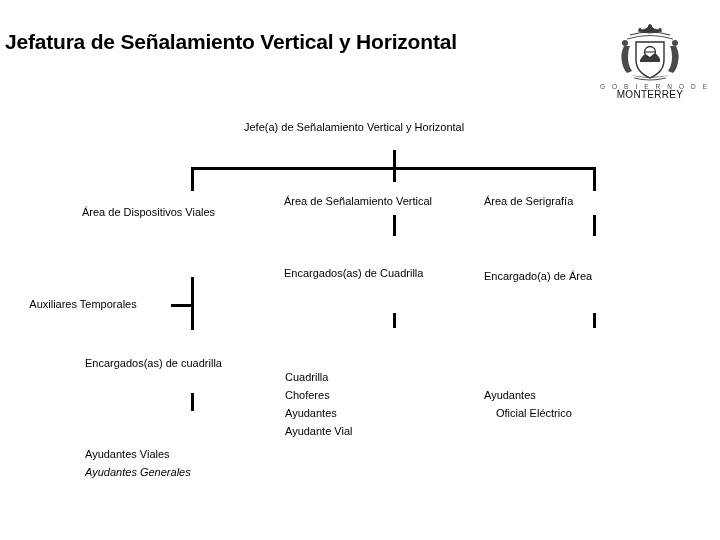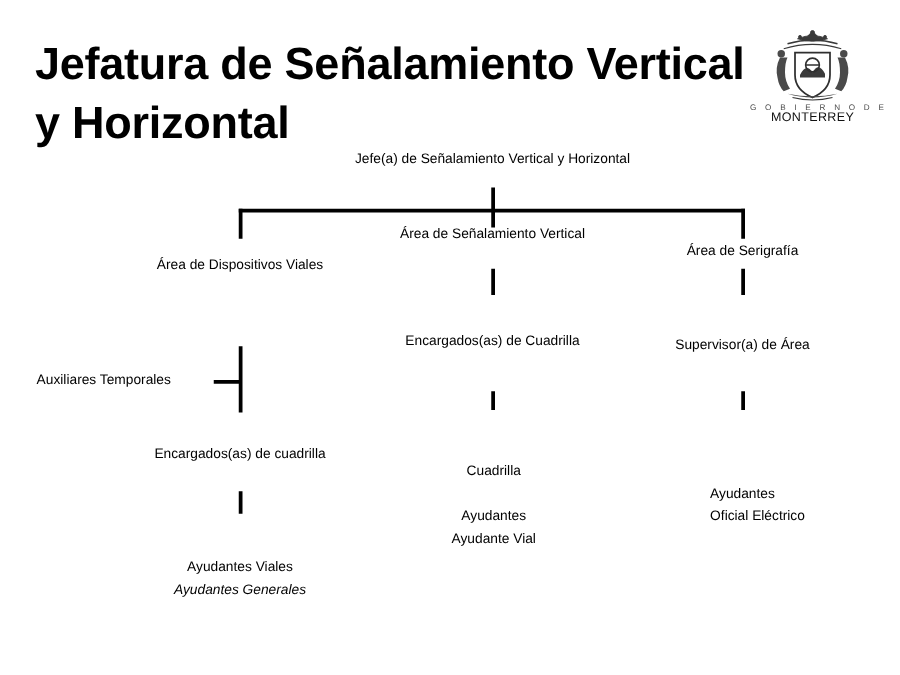--- a/index.html
+++ b/index.html
@@ -16,24 +16,24 @@
     position: relative;
     width: 720px;
     height: 540px;
     background: #ffffff;
     overflow: hidden;
   }
 
   
   #title {
     position: absolute;
-    left: 28px;
+    left: 5px;
     top: 28px;
     width: 575px;
-    font-size: 36px;
+    font-size: 21px;
     font-weight: bold;
     line-height: 1.30;
     letter-spacing: -0.2px;
     color: #000000;
   }
 
   
   #logo {
     position: absolute;
     left: 600px;
@@ -63,21 +63,21 @@
     line-height: 1.05;
     white-space: nowrap;
   }
 
   
   .node {
     position: absolute;
     font-size: 11px;
     line-height: 1.45;
     color: #000000;
-    text-align: center;
+    text-align: left;
     white-space: nowrap;
   }
   .node.stack {
     line-height: 1.55;
   }
 
   
   .conn {
     position: absolute;
     background: #000000;
@@ -130,45 +130,46 @@
   <div class="conn v" style="left:393px; top:150px; width:3px; height:32px;"></div>
 
   <div class="conn h" style="left:191px; top:167px; width:405px; height:3px;"></div>
 
   <div class="conn v" style="left:191px; top:167px; width:3px; height:24px;"></div>
 
   <div class="conn v" style="left:593px; top:167px; width:3px; height:24px;"></div>
 
   <div class="node" style="left:82px; top:194px; width:220px;margin-top:11px;">Área de Dispositivos Viales</div>
 
-  <div class="node" style="left:284px; top:180px; width:220px;">Área de Señalamiento Vertical</div>
+  <div class="node" style="left:284px; top:194px; width:220px;">Área de Señalamiento Vertical</div>
 
   <div class="node" style="left:484px; top:194px; width:220px;">Área de Serigrafía</div>
 
   <div class="conn v" style="left:393px; top:215px; width:3px; height:21px;"></div>
   <div class="conn v" style="left:593px; top:215px; width:3px; height:21px;"></div>
 
 
   <div class="node" style="left:284px; top:266px; width:220px;">Encargados(as) de Cuadrilla</div>
 
-  <div class="node" style="left:484px; top:269px; width:220px;">Supervisor(a) de Área</div>
+  <div class="node" style="left:484px; top:269px; width:220px;">Encargado(a) de Área</div>
 
   <div class="conn v" style="left:191px; top:277px; width:3px; height:53px;"></div>
   <div class="conn h" style="left:171px; top:304px; width:21px; height:3px;"></div>
 
-  <div class="node" style="left:0px; top:297px; width:166px; ">Auxiliares Temporales</div>
+  <div class="node" style="left:0px; top:297px; width:166px; text-align:center;">Auxiliares Temporales</div>
 
   <div class="conn v" style="left:393px; top:313px; width:3px; height:15px;"></div>
   <div class="conn v" style="left:593px; top:313px; width:3px; height:15px;"></div>
 
   <div class="node" style="left:85px; top:356px; width:214px;">Encargados(as) de cuadrilla</div>
 
   <div class="conn v" style="left:191px; top:393px; width:3px; height:18px;"></div>
 
   <div class="node stack" style="left:285px; top:369px; width:220px;">Cuadrilla</div>
+  <div class="node stack" style="left:285px; top:387px; width:220px;">Choferes</div>
   <div class="node stack" style="left:285px; top:405px; width:220px;">Ayudantes</div>
   <div class="node stack" style="left:285px; top:423px; width:220px;">Ayudante Vial</div>
 
   <div class="node stack" style="left:484px; top:387px; width:220px;">Ayudantes</div>
   <div class="node stack" style="left:496px; top:405px; width:220px;">Oficial Eléctrico</div>
 
   <div class="node stack" style="left:85px; top:446px; width:214px;">Ayudantes Viales</div>
   <div class="node stack" style="left:85px; top:464px; width:214px;font-style:italic;">Ayudantes Generales</div>
 
 </div>

